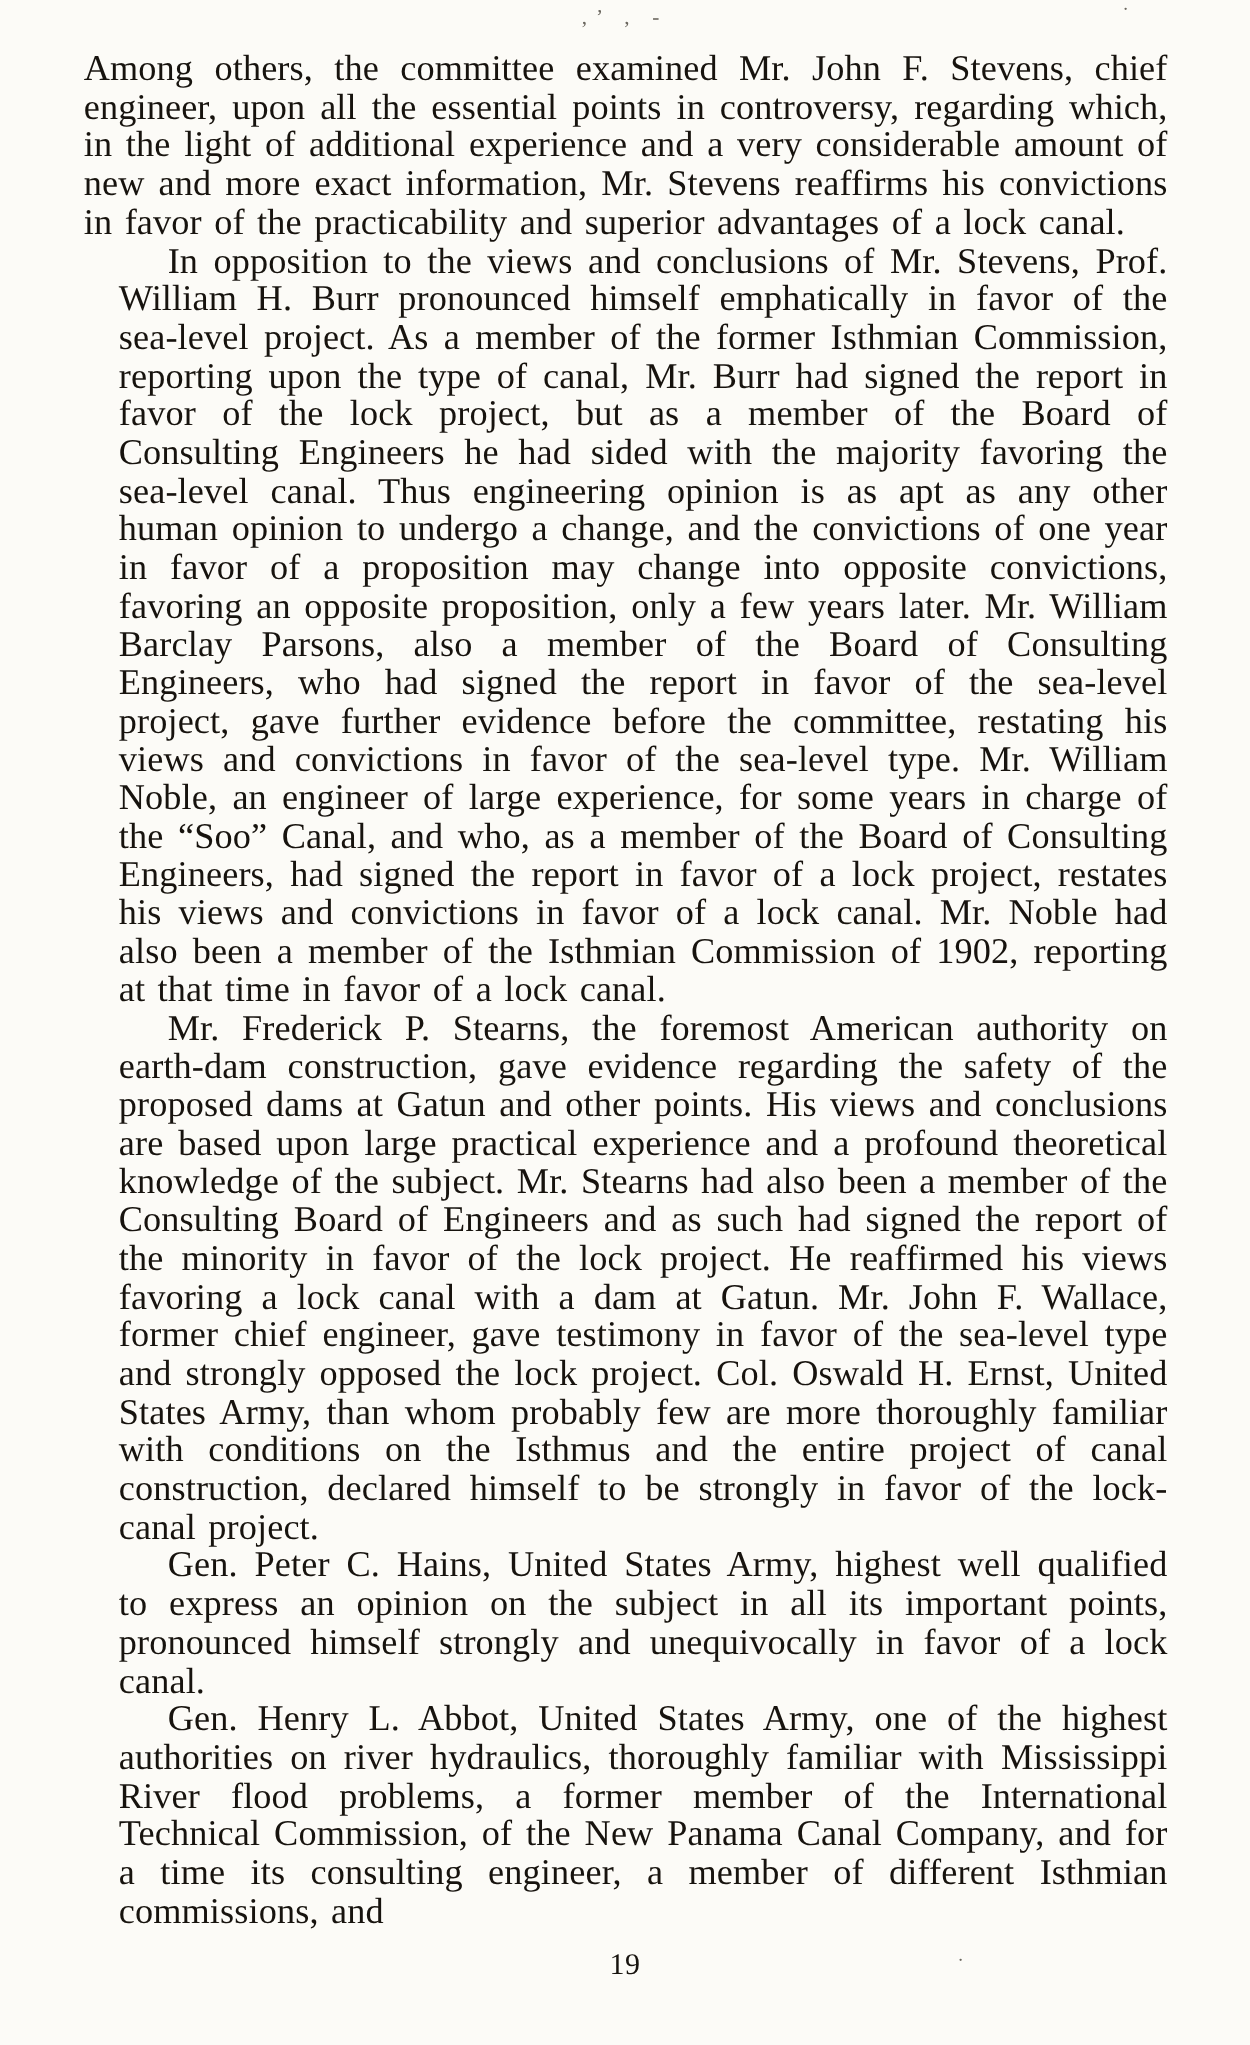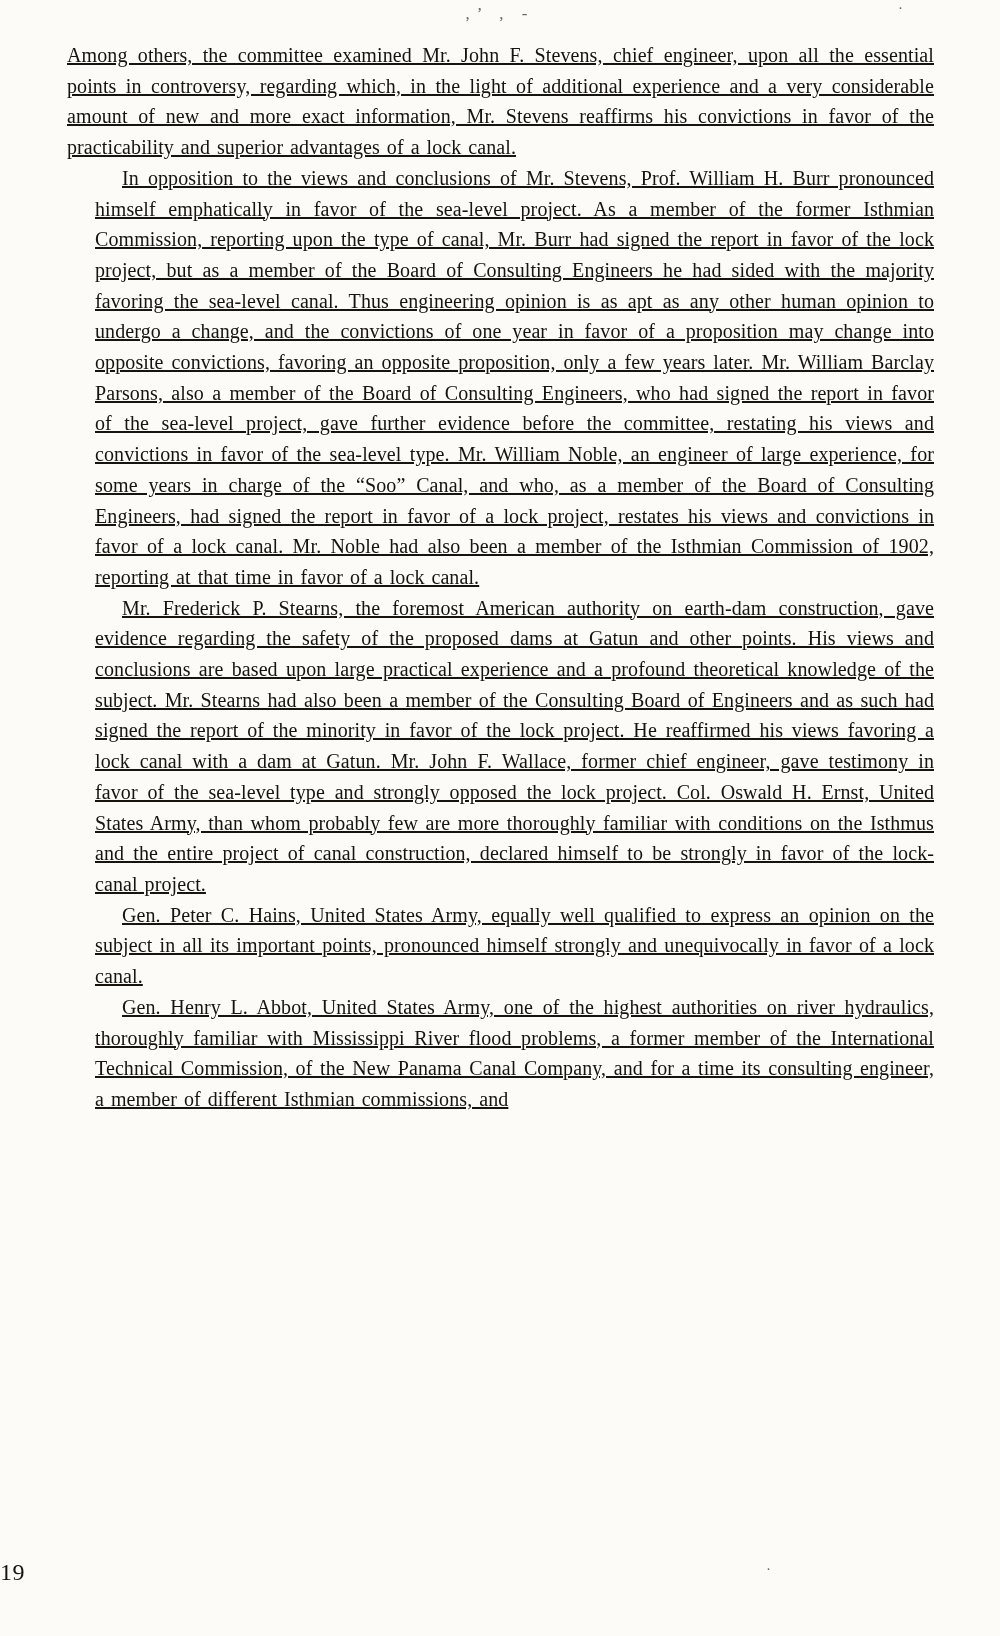--- a/index.html
+++ b/index.html
@@ -16,39 +16,39 @@
     color: #17130e;
     font-family: "Liberation Serif", "DejaVu Serif", serif;
     overflow: hidden;
   }
   .text-block {
     position: absolute;
     left: 67px;
     right: 66px;
     top: 40px;
     text-align: justify;
-    font-size: 20px;
+    font-size: 29px;
     line-height: 30.7px;
     word-spacing: 0.09em;
     letter-spacing: 0.1px;
-    text-decoration: underline;
   }
   .text-block p {
     margin: 0;
     padding: 0;
   }
   .text-block p.indent {
     text-indent: 1.35em;
     margin-left: 28px;
   }
   .page-number {
     position: absolute;
     left: 0;
     right: 0;
     bottom: 50px;
+    text-align: center;
     font-size: 24px;
     letter-spacing: 0.5px;
   }
   .artifact {
     position: absolute;
     color: #6b675f;
     font-size: 17px;
     letter-spacing: 7px;
     user-select: none;
   }
@@ -75,21 +75,21 @@
 <div class="page">
 
   <div class="artifact artifact-top">,’ ,  -</div>
 
   <div class="artifact artifact-top-right">·</div>
 
   <div class="text-block">
     <p>Among others, the committee examined Mr. John F. Stevens, chief engineer, upon all the essential points in controversy, regarding which, in the light of additional experience and a very considerable amount of new and more exact information, Mr. Stevens reaffirms his convictions in favor of the practicability and superior advantages of a lock canal.</p>
     <p class="indent">In opposition to the views and conclusions of Mr. Stevens, Prof. William H. Burr pronounced himself emphatically in favor of the sea-level project.  As a member of the former Isthmian Commission, reporting upon the type of canal, Mr. Burr had signed the report in favor of the lock project, but as a member of the Board of Consulting Engineers he had sided with the majority favoring the sea-level canal. Thus engineering opinion is as apt as any other human opinion to undergo a change, and the convictions of one year in favor of a proposition may change into opposite convictions, favoring an opposite proposition, only a few years later.  Mr. William Barclay Parsons, also a member of the Board of Consulting Engineers, who had signed the report in favor of the sea-level project, gave further evidence before the committee, restating his views and convictions in favor of the sea-level type.  Mr. William Noble, an engineer of large experience, for some years in charge of the “Soo” Canal, and who, as a member of the Board of Consulting Engineers, had signed the report in favor of a lock project, restates his views and convictions in favor of a lock canal.  Mr. Noble had also been a member of the Isthmian Commission of 1902, reporting at that time in favor of a lock canal.</p>
     <p class="indent">Mr. Frederick P. Stearns, the foremost American authority on earth-dam construction, gave evidence regarding the safety of the proposed dams at Gatun and other points.  His views and conclusions are based upon large practical experience and a profound theoretical knowledge of the subject.  Mr. Stearns had also been a member of the Consulting Board of Engineers and as such had signed the report of the minority in favor of the lock project.  He reaffirmed his views favoring a lock canal with a dam at Gatun.  Mr. John F. Wallace, former chief engineer, gave testimony in favor of the sea-level type and strongly opposed the lock project.  Col. Oswald H. Ernst, United States Army, than whom probably few are more thoroughly familiar with conditions on the Isthmus and the entire project of canal construction, declared himself to be strongly in favor of the lock-canal project.</p>
-    <p class="indent">Gen. Peter C. Hains, United States Army, equally well qualified to express an opinion on the subject in all its important points, pronounced himself strongly and unequivocally in favor of a lock canal.</p>
+    <p class="indent">Gen. Peter C. Hains, United States Army, highest well qualified to express an opinion on the subject in all its important points, pronounced himself strongly and unequivocally in favor of a lock canal.</p>
     <p class="indent">Gen. Henry L. Abbot, United States Army, one of the highest authorities on river hydraulics, thoroughly familiar with Mississippi River flood problems, a former member of the International Technical Commission, of the New Panama Canal Company, and for a time its consulting engineer, a member of different Isthmian commissions, and</p>
   </div>
 
   <div class="artifact artifact-bottom-right">·</div>
 
   <div class="page-number">19</div>
 
 </div>
 
 </body></html>

